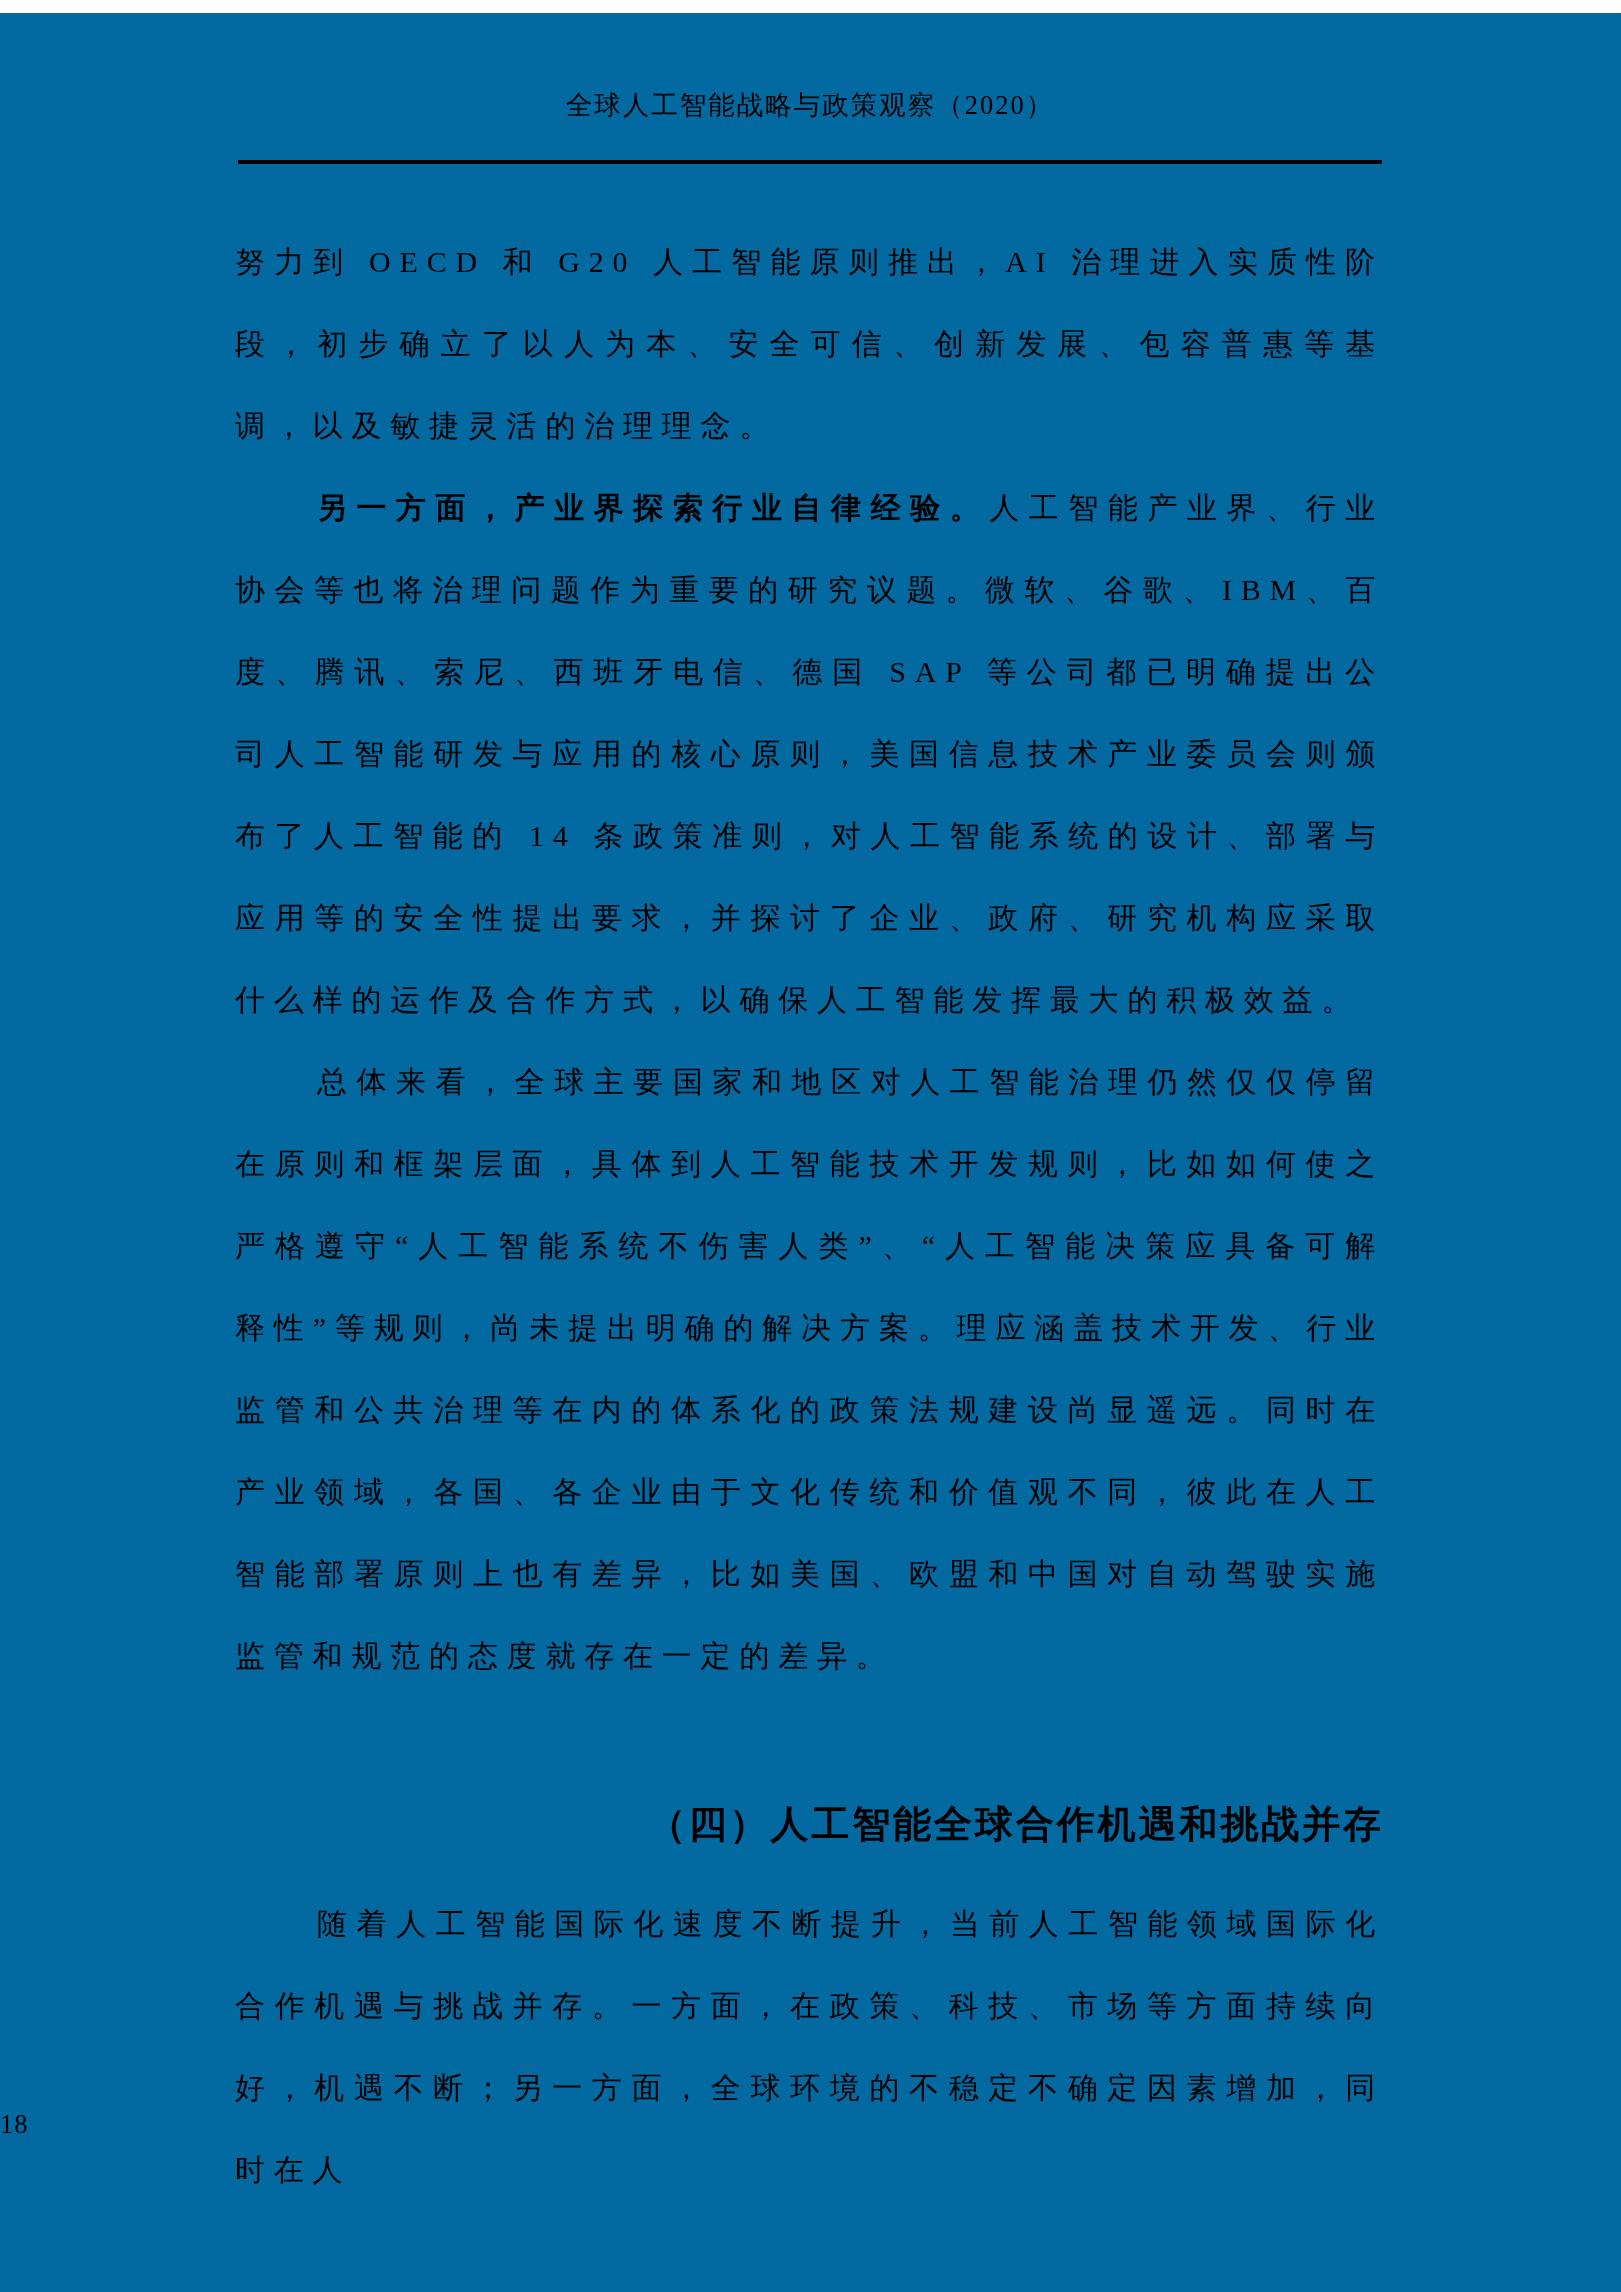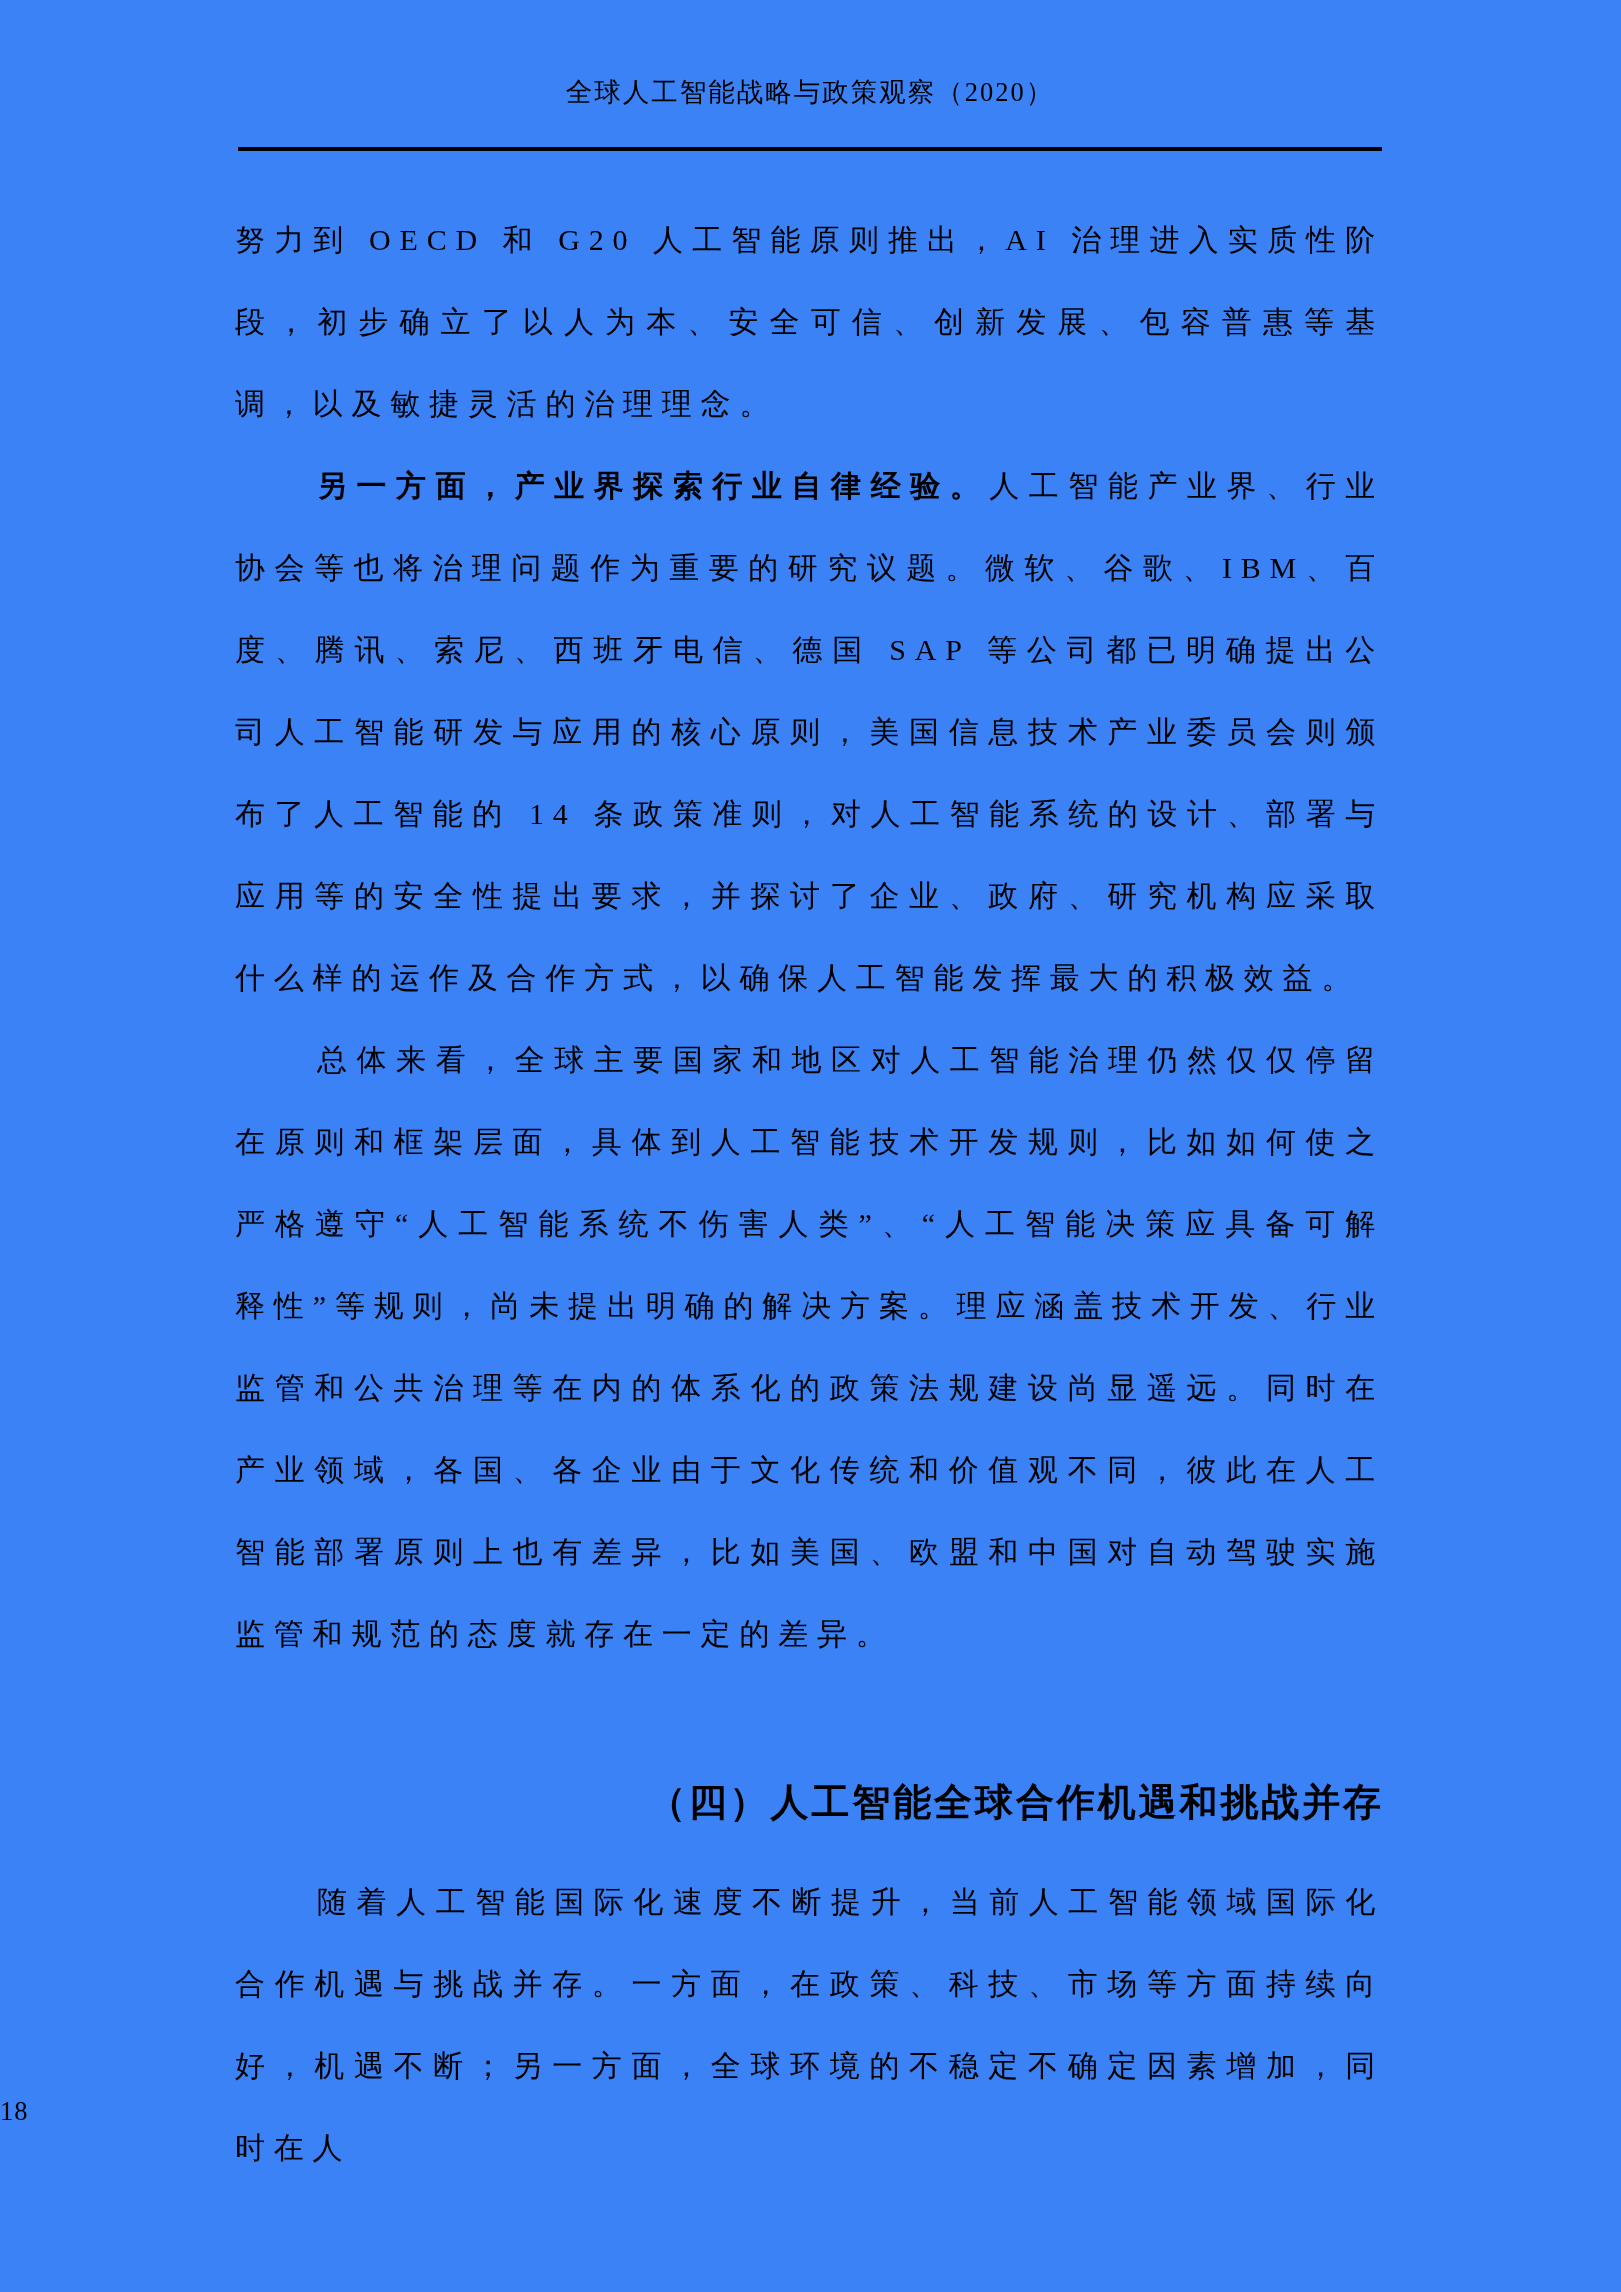--- a/index.html
+++ b/index.html
@@ -11,21 +11,22 @@
     height: 2293px;
     background: #ffffff;
     position: relative;
     font-family: "Liberation Serif", "DejaVu Serif", serif;
     color: #000000;
     overflow: hidden;
   }
   .page {
     position: absolute;
     inset: 0;
-    background: #3b82f6;
+    background: #0369a1;
+    margin-top: 13px;
   }
   .page-header {
     position: absolute;
     top: 74px;
     left: 238px;
     width: 1144px;
     text-align: center;
     font-size: 26.5px;
     letter-spacing: 2px;
     color: #000000;
@@ -34,21 +35,21 @@
   .header-rule {
     position: absolute;
     top: 147px;
     left: 238px;
     width: 1144px;
     height: 3.9px;
     background: #000000;
   }
   .content {
     position: absolute;
-    top: 199px;
+    top: 208px;
     left: 235px;
     width: 1149px;
     font-size: 30px;
     line-height: 82px;
     letter-spacing: 8.8px;
     text-align: justify;
     text-justify: inter-character;
   }
   .content p {
     margin: 0;

